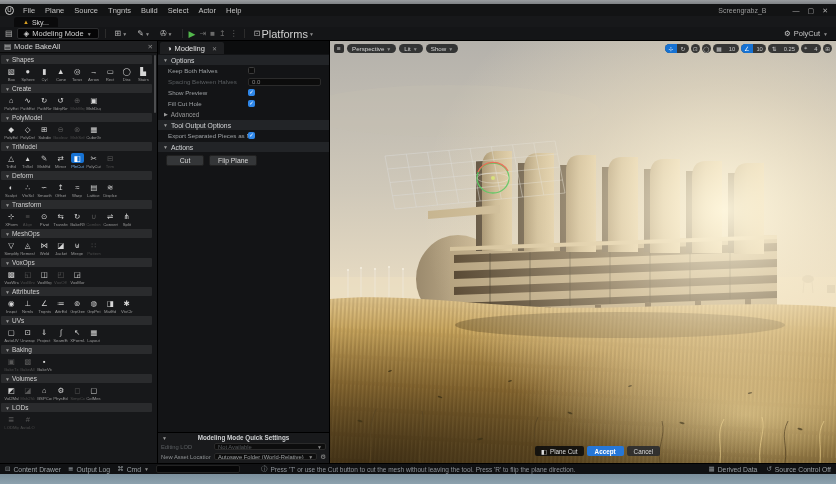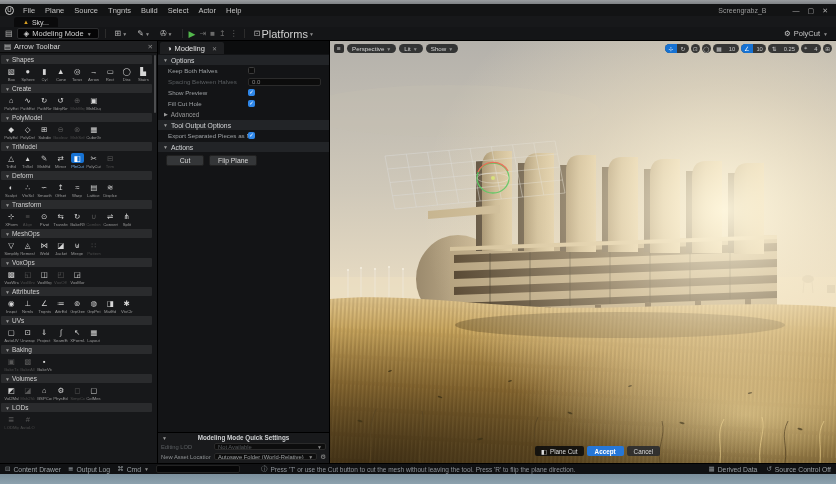--- a/index.html
+++ b/index.html
@@ -206,21 +206,21 @@
       <span>PolyCut</span>
       <span class="caret-sm">▼</span>
     </div>
   </div>
 
   <div id="main">
 
     <div id="mode-toolbar">
       <div class="panel-head">
         <span>▤</span>
-        <span>Arrow Toolbar</span>
+        <span>Mode BakeAll</span>
         <span class="x">✕</span>
       </div>
       <div id="mt-sections">
           <div class="mt-section">
             <div class="mt-header">
               <span class="mt-caret">▼</span>
               <span>Shapes</span>
             </div>
             <div class="mt-grid">
               <div class="tool">

